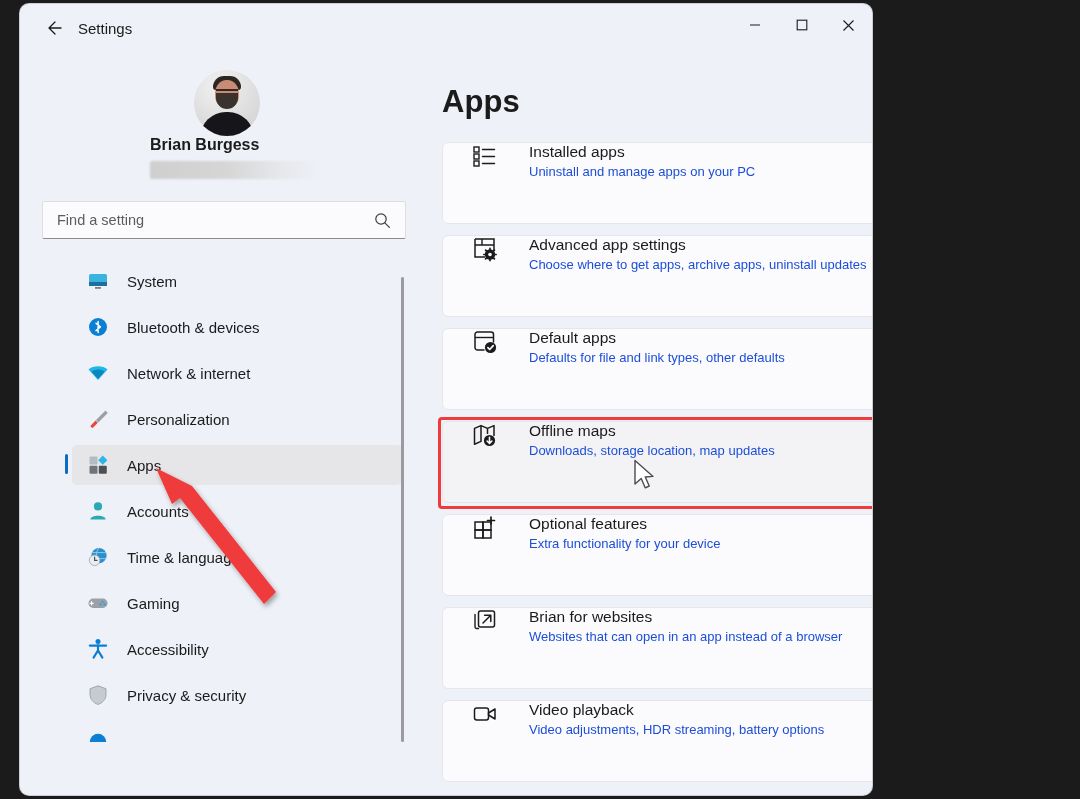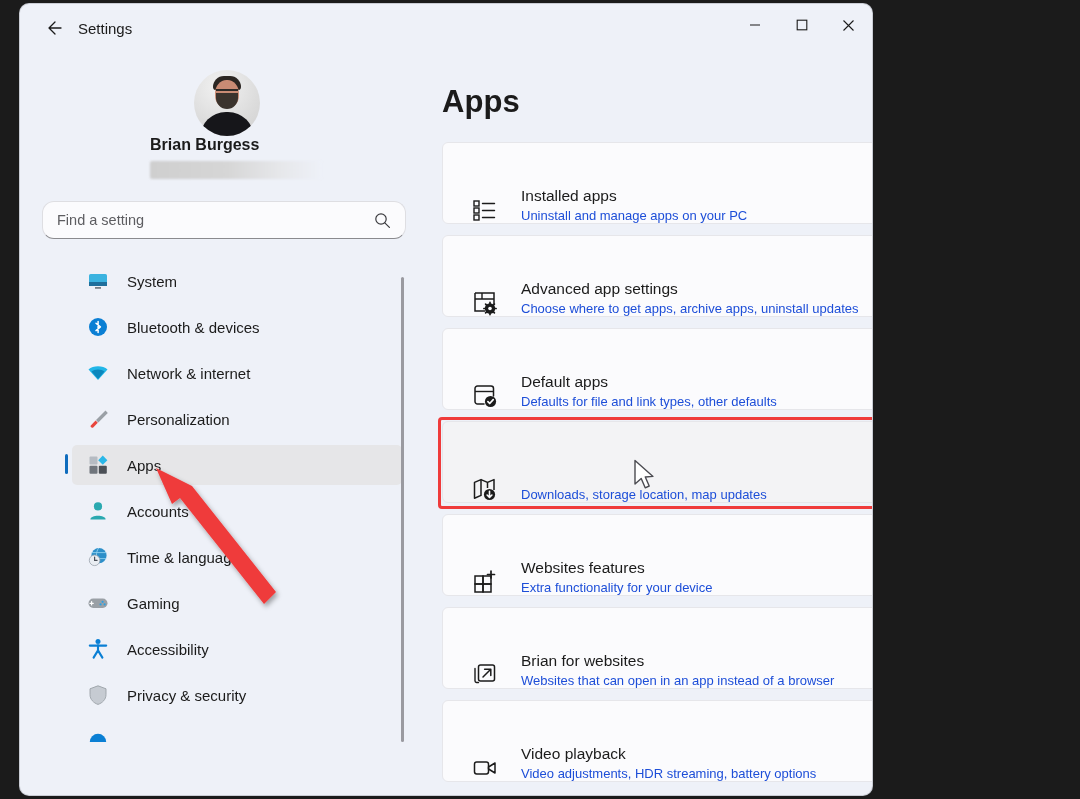--- a/index.html
+++ b/index.html
@@ -92,21 +92,21 @@
     filter: blur(1.2px);
   }
 
   #search-box {
     position: relative;
     margin: 22px 0 0 22px;
     width: 364px; height: 38px;
     background: #fbfbfd;
     border: 1px solid #dedee2;
     border-bottom: 1px solid #8a8a8e;
-    border-radius: 12px;
+    border-radius: 2px;
     display: flex; align-items: center;
     cursor: text;
   }
   #search-input {
     border: none; outline: none; background: transparent;
     margin-left: 14px; width: 300px;
     font-family: "Liberation Sans", sans-serif;
     font-size: 14.5px; color: #1b1b1b;
   }
   #search-input::placeholder { color: #5d5d61; }
@@ -155,27 +155,28 @@
     overflow: hidden;
   }
   #page-title {
     margin: 32px 0 0 30px;
     font-size: 31px; font-weight: bold; color: #1b1b1b;
     letter-spacing: .1px;
   }
   #cards { margin: 22px 0 0 30px; width: 622px; }
   .card {
     position: relative;
-    display: flex; align-items: flex-end;
+    display: flex; align-items: flex-start;
     width: 622px; height: 82px;
     background: #fbfbfd;
     border: 1px solid #e6e6ea;
     border-radius: 6px;
     margin-bottom: 11px;
     cursor: pointer;
+    gap: 8px;
   }
   .card.highlighted { background: #f3f3f5; }
   .card-ring {
     position: absolute; left: -5px; top: -5px;
     width: 632px; height: 92px;
     border: 3px solid #ef3b3b;
     border-radius: 4px;
     pointer-events: none;
   }
   .cardicon {
@@ -447,41 +448,42 @@
         <span class="cardicon">
           <svg width="26" height="26" viewBox="0 0 26 26">
             <path d="M2.5 6.4 L9 3.6 V19.4 L2.5 22.2 Z" fill="none" stroke="#1b1b1b" stroke-width="1.5" stroke-linejoin="round"></path>
             <path d="M9 3.6 L15.5 6.4 L22 3.6 V14" fill="none" stroke="#1b1b1b" stroke-width="1.5" stroke-linejoin="round"></path>
             <path d="M15.5 6.4 V12" fill="none" stroke="#1b1b1b" stroke-width="1.5"></path>
             <circle cx="17.5" cy="18.5" r="5.6" fill="#1b1b1b"></circle>
             <path d="M17.5 15.2 V21.3 M15.1 19 L17.5 21.4 L19.9 19" fill="none" stroke="#fbfbfd" stroke-width="1.6" stroke-linecap="round" stroke-linejoin="round"></path>
           </svg>
         </span>
         <div class="cardtext">
+          <div class="card-title">Offline maps</div>
           <div class="card-sub">Downloads, storage location, map updates</div>
         </div>
         <span class="chev">
           <svg width="14" height="16" viewBox="0 0 14 16">
             <path d="M4 2 L10 8 L4 14" fill="none" stroke="#3a3a3e" stroke-width="1.5" stroke-linecap="round" stroke-linejoin="round"></path>
           </svg>
         </span>
       </div>
 
       <div class="card">
         <span class="cardicon">
           <svg width="26" height="26" viewBox="0 0 26 26">
             <rect x="3" y="7" width="8" height="8" fill="none" stroke="#1b1b1b" stroke-width="1.5"></rect>
             <rect x="11" y="15" width="8" height="8" fill="none" stroke="#1b1b1b" stroke-width="1.5"></rect>
             <rect x="3" y="15" width="8" height="8" fill="none" stroke="#1b1b1b" stroke-width="1.5"></rect>
             <rect x="11" y="7" width="8" height="8" fill="none" stroke="#1b1b1b" stroke-width="1.5"></rect>
             <path d="M19 2 V9 M15.5 5.5 H22.5" stroke="#1b1b1b" stroke-width="1.7" stroke-linecap="round"></path>
           </svg>
         </span>
         <div class="cardtext">
-          <div class="card-title">Websites features</div>
+          <div class="card-title">Optional features</div>
           <div class="card-sub">Extra functionality for your device</div>
         </div>
         <span class="chev">
           <svg width="14" height="16" viewBox="0 0 14 16">
             <path d="M4 2 L10 8 L4 14" fill="none" stroke="#3a3a3e" stroke-width="1.5" stroke-linecap="round" stroke-linejoin="round"></path>
           </svg>
         </span>
       </div>
 
       <div class="card">

